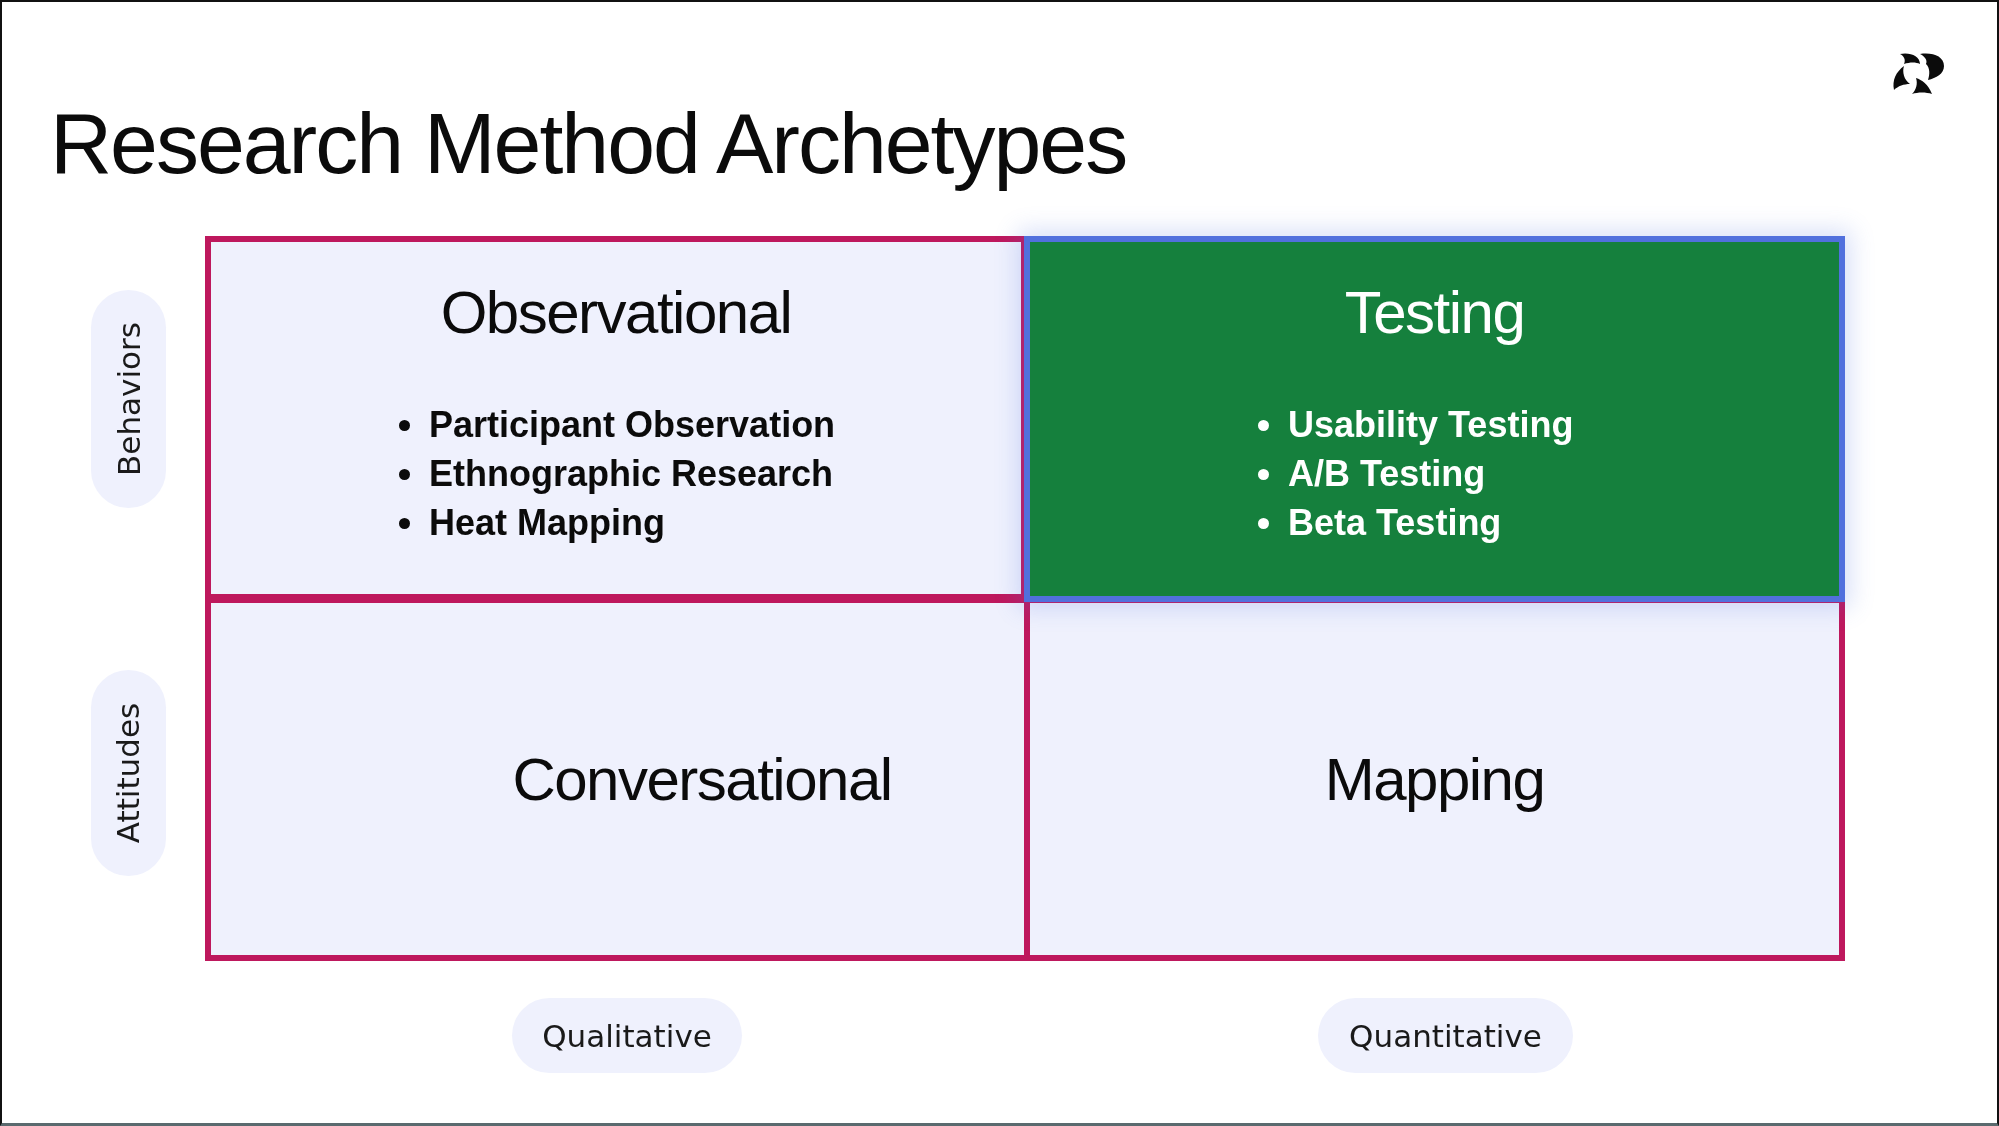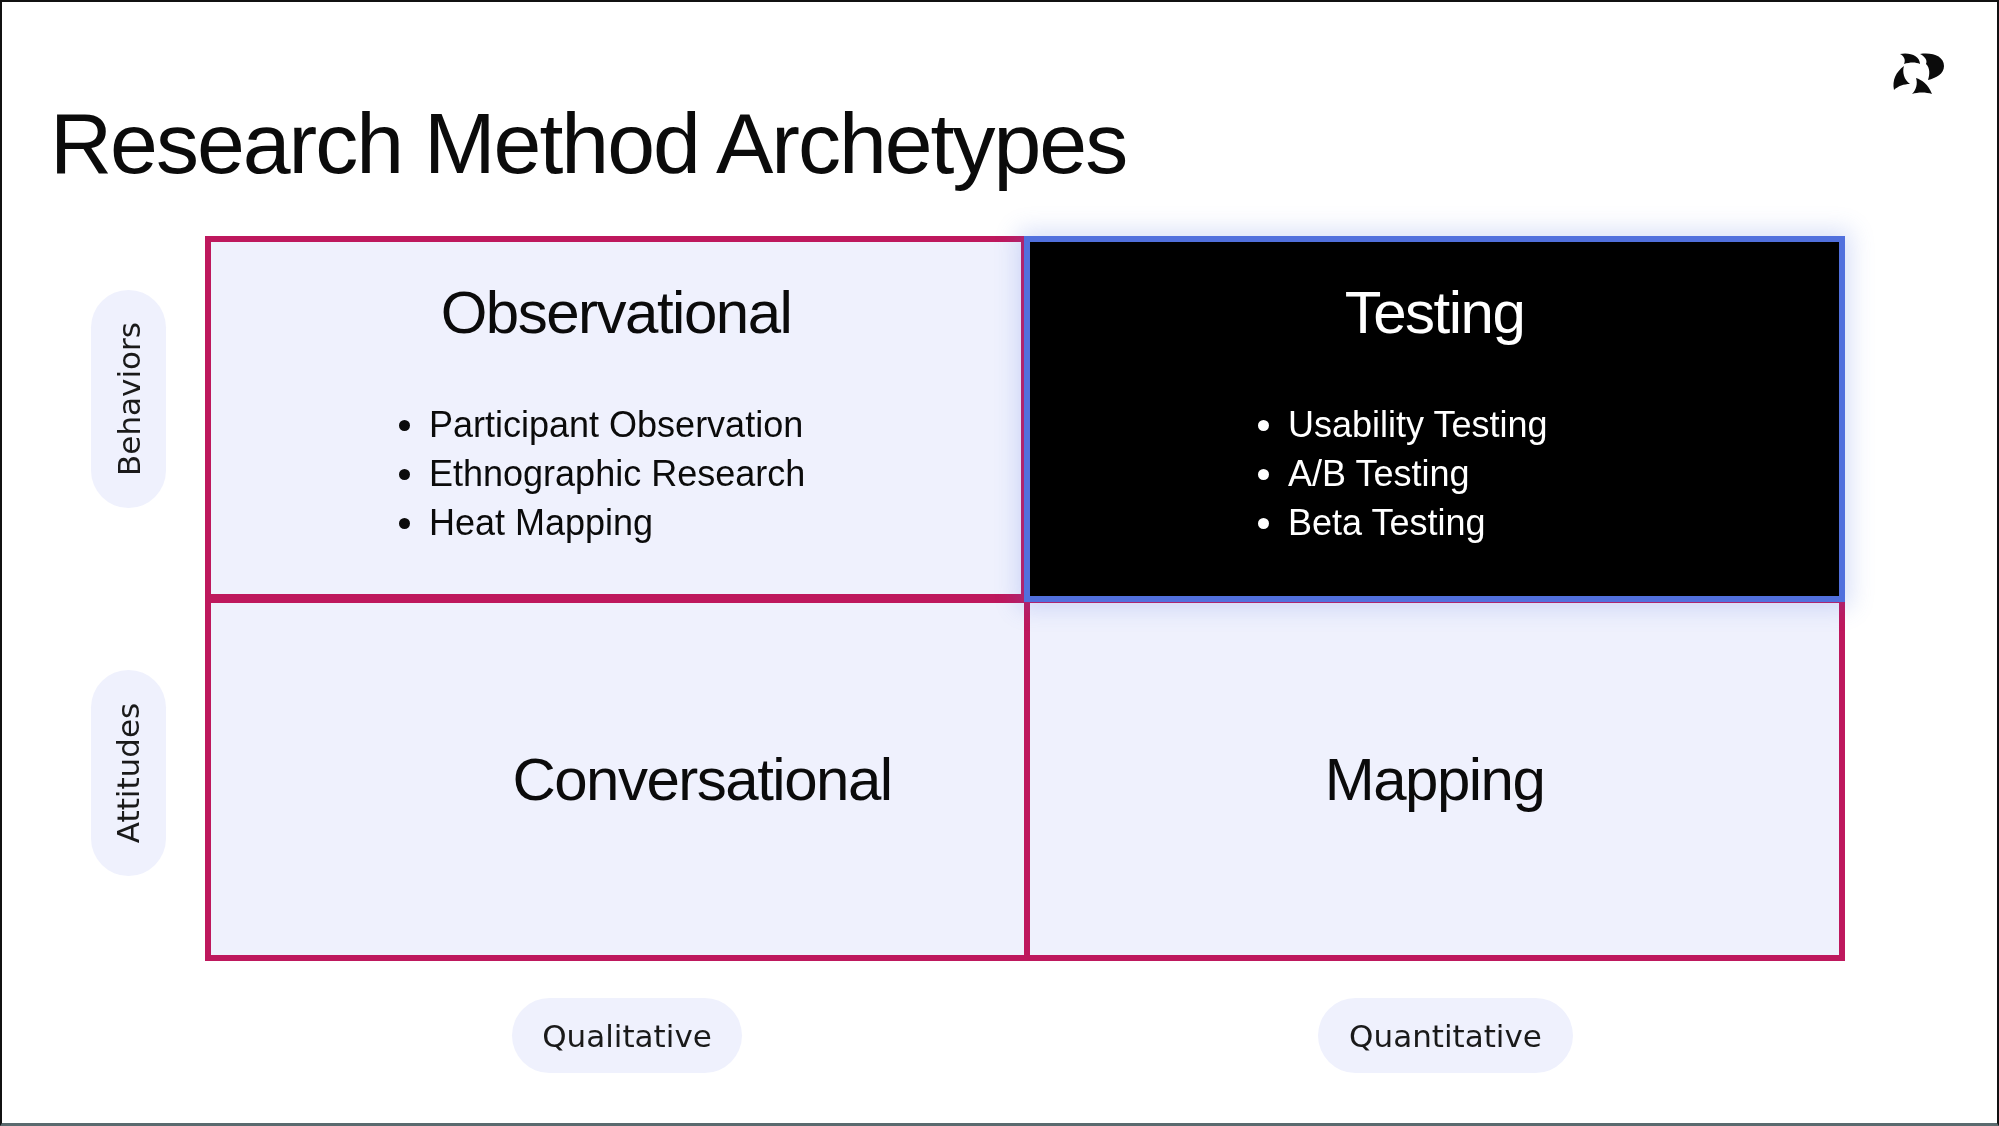--- a/index.html
+++ b/index.html
@@ -20,36 +20,36 @@
   }
   .logo { position: absolute; left: 1886px; top: 50px; width: 62px; height: 48px; }
 
   .grid { position: absolute; left: 205px; top: 236px; width: 1640px; height: 725px; }
   .cell {
     position: absolute; box-sizing: border-box;
     background: #EFF1FD; border: 6px solid #be185d;
   }
   .cell.tl { left: 0; top: 0; width: 822px; height: 364px; }
   .cell.tr { left: 819px; top: 0; width: 821px; height: 366px;
-             background: #000000; border-color: #5170DD;
+             background: #15803d; border-color: #5170DD;
              box-shadow: 0 0 22px 6px rgba(81,112,221,0.22); z-index: 2; }
   .cell.bl { left: 0; top: 361px; width: 994px; height: 364px; }
   .cell.br { left: 819px; top: 361px; width: 821px; height: 364px; }
 
   .cell-title {
     position: absolute; left: 0; right: 0; text-align: center;
     font-size: 60px; font-weight: 400; letter-spacing: -1.5px; color: #0b0b0b;
   }
   .tl .cell-title, .tr .cell-title { top: 36px; }
   .bl .cell-title, .br .cell-title { top: 142px; }
   .tr .cell-title { color: #ffffff; }
 
   .bullets {
     position: absolute; top: 158px; margin: 0; padding: 0; list-style: none;
-    font-size: 36px; font-weight: 400; color: #0b0b0b; line-height: 49px;
+    font-size: 36px; font-weight: 700; color: #0b0b0b; line-height: 49px;
   }
   .tl .bullets { left: 182px; }
   .tr .bullets { left: 222px; color: #ffffff; }
   .bullets li { position: relative; padding-left: 36px; white-space: nowrap; }
   .bullets li .dot {
     position: absolute; left: 6px; top: 20px; width: 11px; height: 11px;
     border-radius: 50%; background: currentColor;
   }
 
   .pill {

